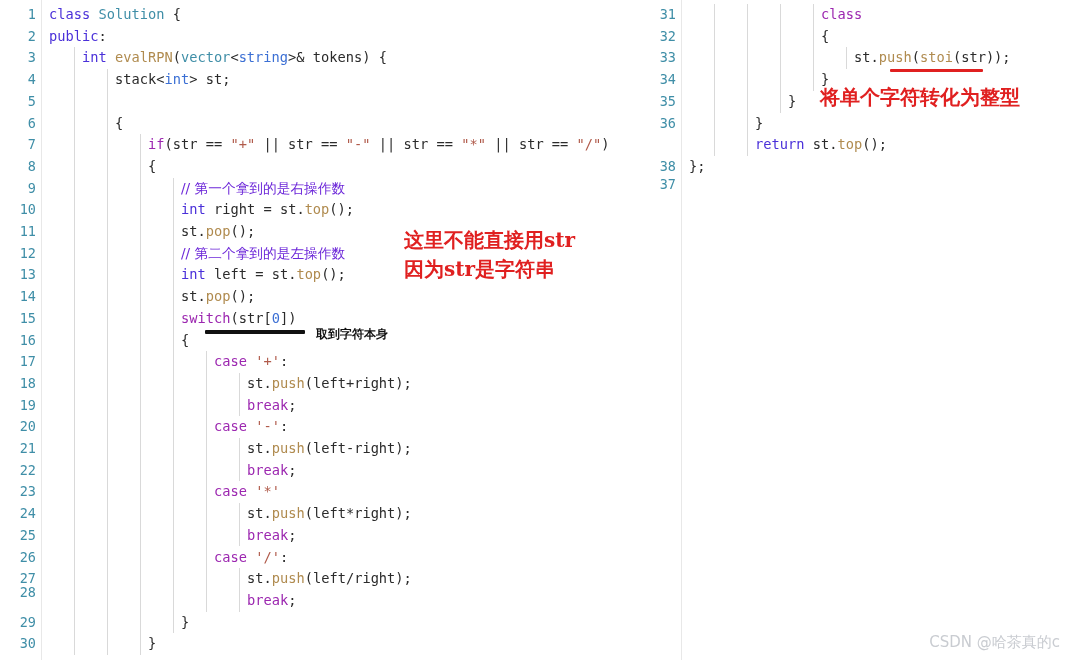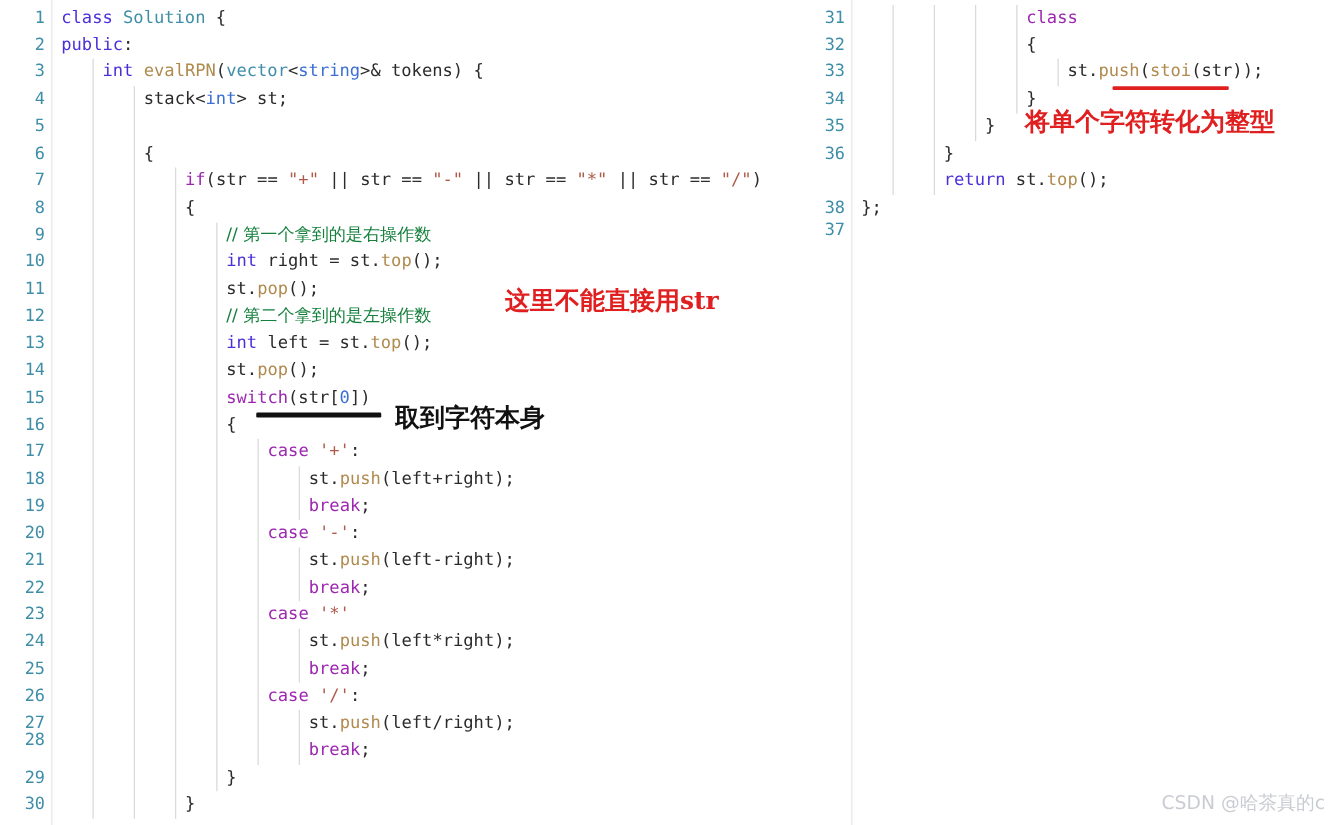--- a/index.html
+++ b/index.html
@@ -72,21 +72,21 @@
   }
 
   
   .t-key      { color: #4a30d9; }      
   .t-key2     { color: #9c27b0; }      
   .t-type     { color: #3f8ea7; }      
   .t-type2    { color: #3b6fd4; }      
   .t-fn       { color: #b08b4f; }      
   .t-str      { color: #b05a4a; }      
   .t-num      { color: #3b6fd4; }      
-  .t-cmt      { color: #15803d; font-family: "DejaVu Sans", "Liberation Sans", sans-serif; }
+  .t-cmt      { color: #6d28d9; font-family: "DejaVu Sans", "Liberation Sans", sans-serif; }
   .t-plain    { color: #2b2b2b; }
 
   
   .annot-red {
     position: absolute;
     color: #e02020;
     font-family: "DejaVu Serif", "Liberation Serif", serif;
     font-weight: bold;
     white-space: pre;
   }
@@ -222,20 +222,20 @@
       <div class="cline" style="top: 69.1px; left: 181px;"><span class="t-plain">}</span></div>
       <div class="cline" style="top: 90.8px; left: 148px;"><span class="t-plain">}</span></div>
       <div class="cline" style="top: 112.5px; left: 115px;"><span class="t-plain">}</span></div>
       <div class="cline" style="top: 134.2px; left: 115px;"><span class="t-key">return</span><span class="t-plain"> st.</span><span class="t-fn">top</span><span class="t-plain">();</span></div>
       <div class="cline" style="top: 155.9px; left: 49px;"><span class="t-plain">};</span></div>
     </div>
 <div class="gutter-sep" style="left: 41px;"></div>
   </div>
 
 <div id="annotation-layer">
-    <div class="annot-red" style="left: 404px; top: 226px; font-size: 20px; line-height: 29px;"><div>这里不能直接用str</div></div>
-    <div class="annot-black" style="left: 316px; top: 321px; font-size: 20px; line-height: 26px;"><div>取到字符本身</div></div>
+    <div class="annot-red" style="left: 404px; top: 226px; font-size: 20px; line-height: 29px;"><div>这里不能直接用str</div><div>因为str是字符串</div></div>
+    <div class="annot-black" style="left: 316px; top: 321px; font-size: 12px; line-height: 26px;"><div>取到字符本身</div></div>
     <div class="annot-red" style="left: 820px; top: 84px; font-size: 20px; line-height: 26px;"><div>将单个字符转化为整型</div></div>
     <div class="uline-black" style="left: 205px; top: 330px; width: 100px; height: 4px;"></div>
     <div class="uline-red" style="left: 890px; top: 69px; width: 93px; height: 3px;"></div>
   </div>
 
 <div class="watermark">CSDN @哈茶真的c</div>
 
 </body></html>

